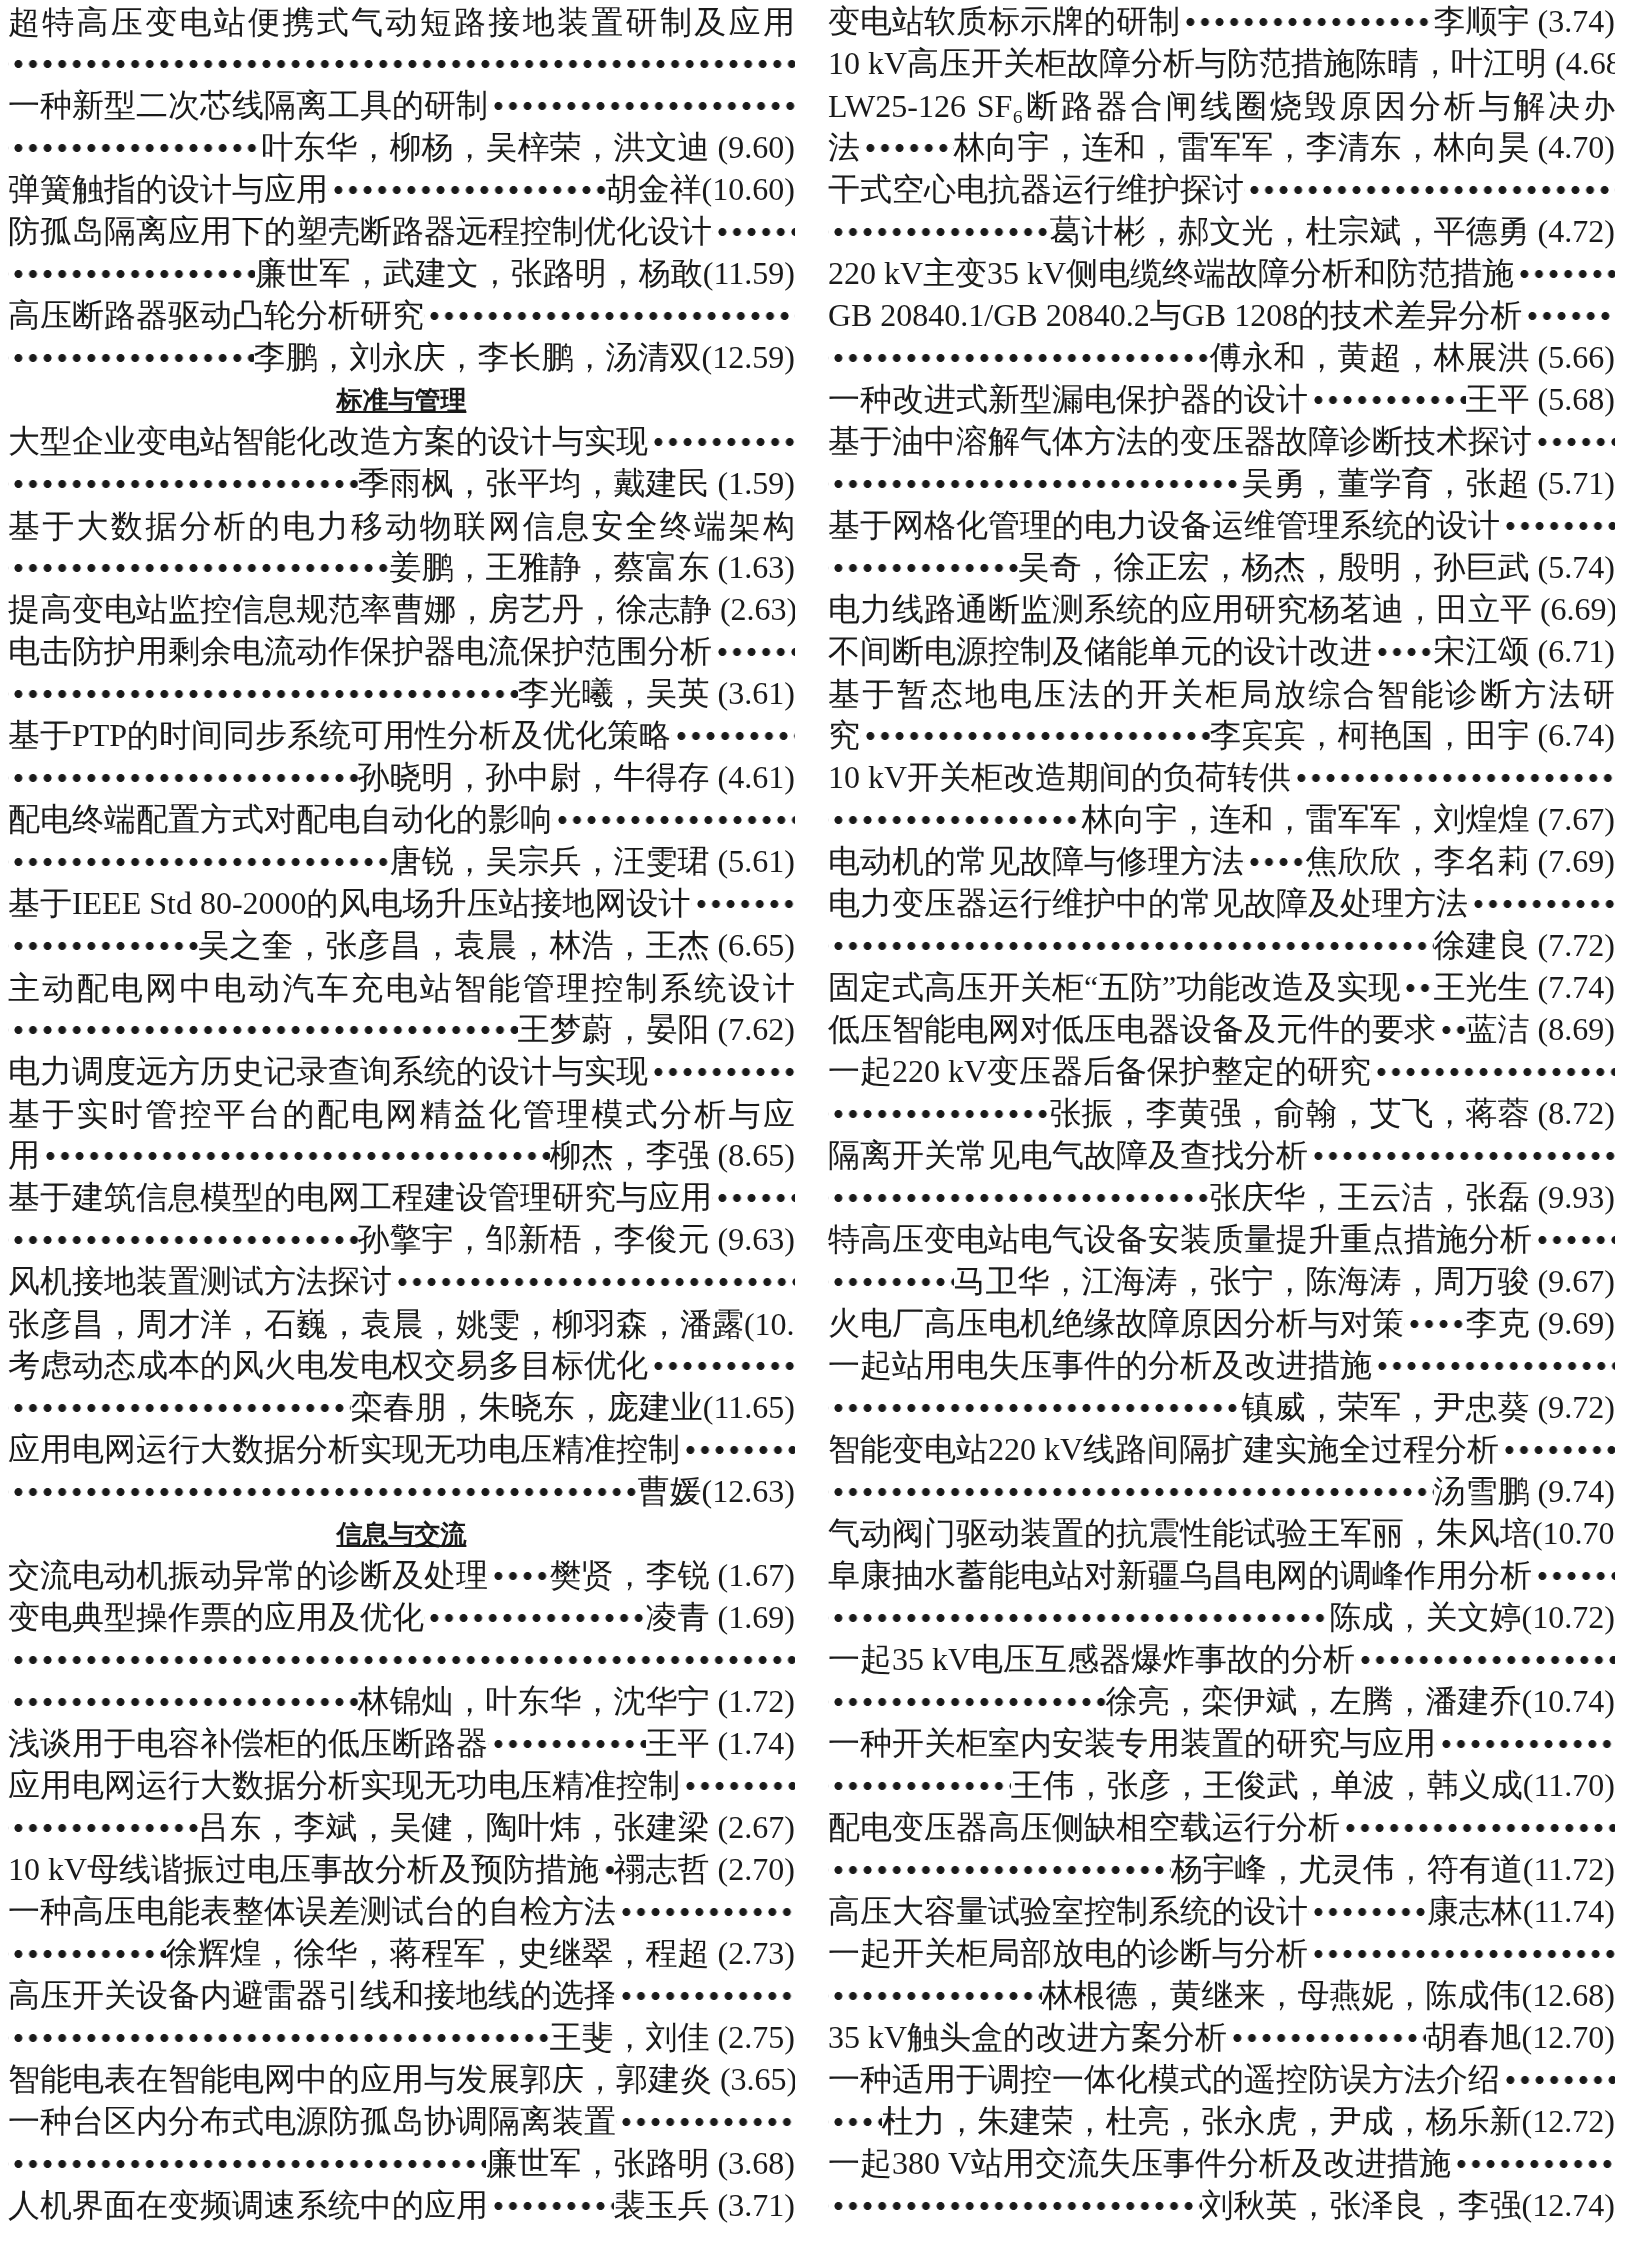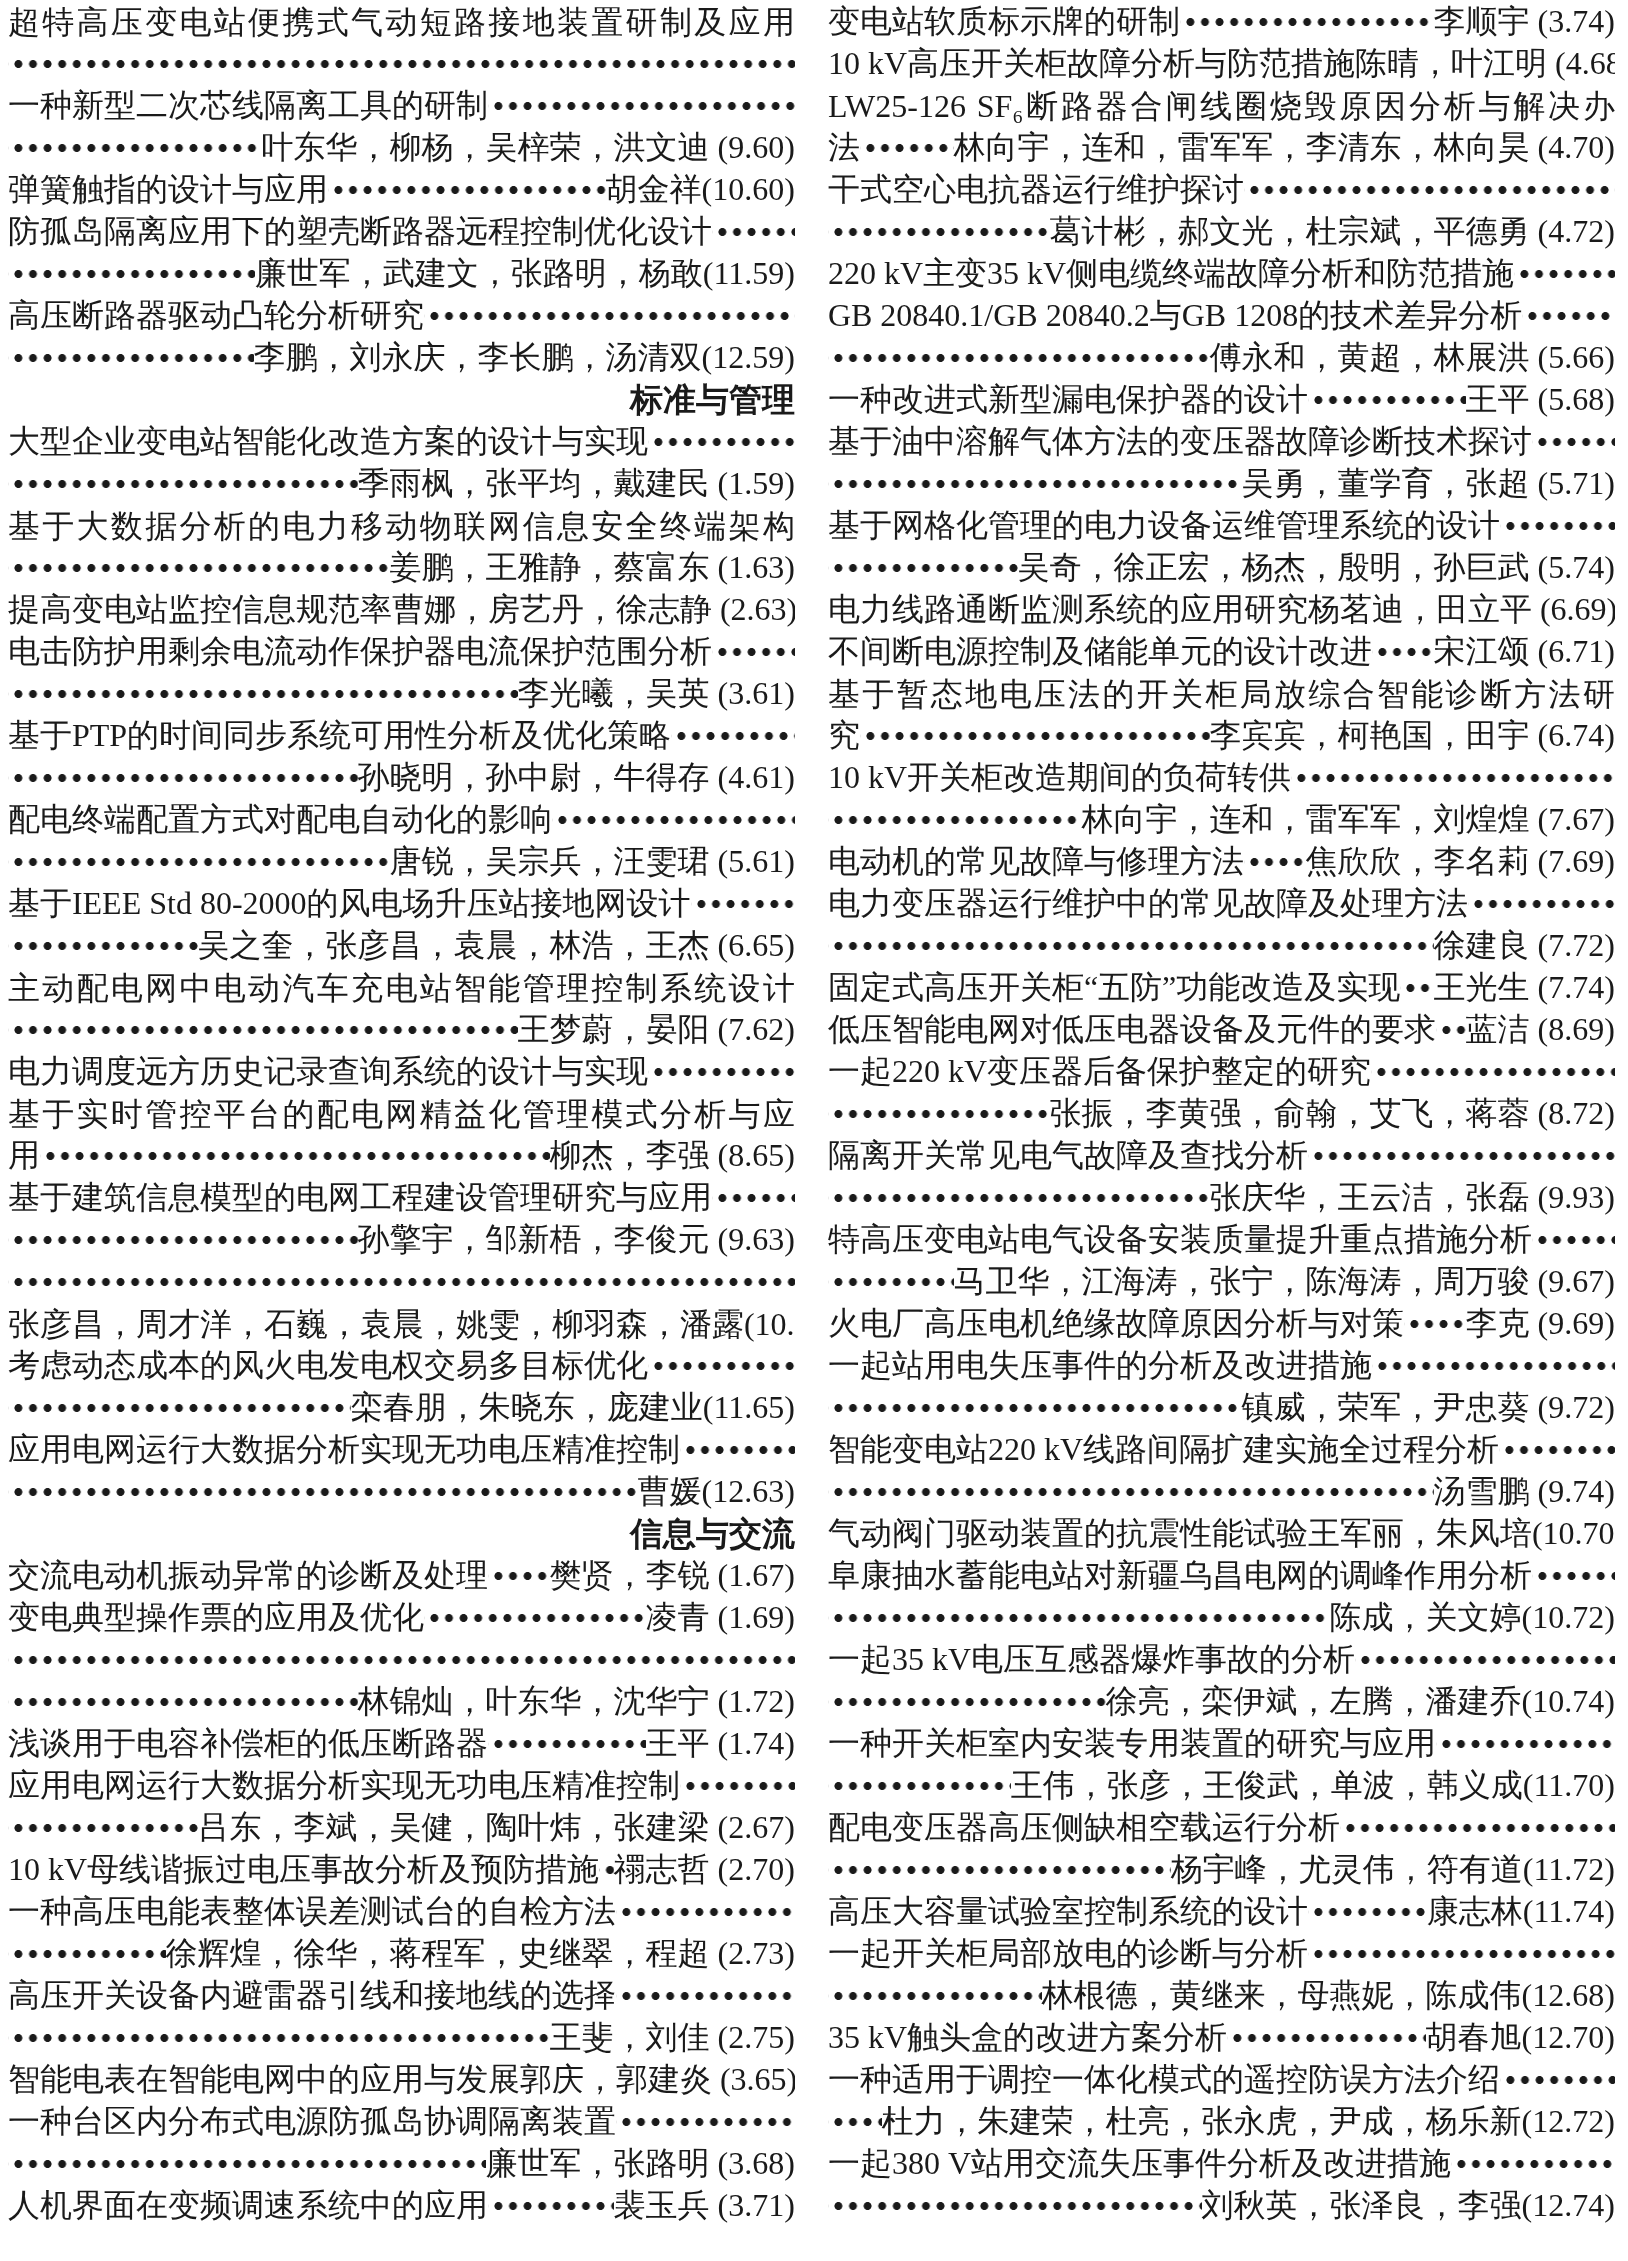--- a/index.html
+++ b/index.html
@@ -22,23 +22,24 @@
     background-image:radial-gradient(circle, #1a1a1a 3.6px, transparent 4.3px);
     background-size:14.6px 100%;
     background-repeat:repeat-x;
     background-position:3.1px center;
   }
   .just {
     display:block; line-height:42px;
     text-align:justify; text-align-last:justify;
   }
   .header {
-    display:block; line-height:42px; text-align:right;
-    font-weight:700; font-size:33px;
+    display:block; line-height:42px; text-align:center;
+    font-weight:700; font-size:26px;
     font-family:"Liberation Sans","DejaVu Sans",sans-serif;
+    text-decoration:underline;
   }
 </style>
 </head>
 <body>
 
 <div class="page">
   <div class="col left" id="col-0">
       <div class="line just">超特高压变电站便携式气动短路接地装置研制及应用</div>
       <div class="line flexline">
         <span class="dots"></span>
@@ -140,20 +141,21 @@
       </div>
       <div class="line flexline">
         <span class="lt">基于建筑信息模型的电网工程建设管理研究与应用</span>
         <span class="dots"></span>
       </div>
       <div class="line flexline">
         <span class="dots"></span>
         <span class="rt">孙擎宇，邹新梧，李俊元 (9.63)</span>
       </div>
       <div class="line flexline">
+        <span class="lt">风机接地装置测试方法探讨</span>
         <span class="dots"></span>
       </div>
       <div class="line just">张彦昌，周才洋，石巍，袁晨，姚雯，柳羽森，潘露(10.65)</div>
       <div class="line flexline">
         <span class="lt">考虑动态成本的风火电发电权交易多目标优化</span>
         <span class="dots"></span>
       </div>
       <div class="line flexline">
         <span class="dots"></span>
         <span class="rt">栾春朋，朱晓东，庞建业(11.65)</span>

